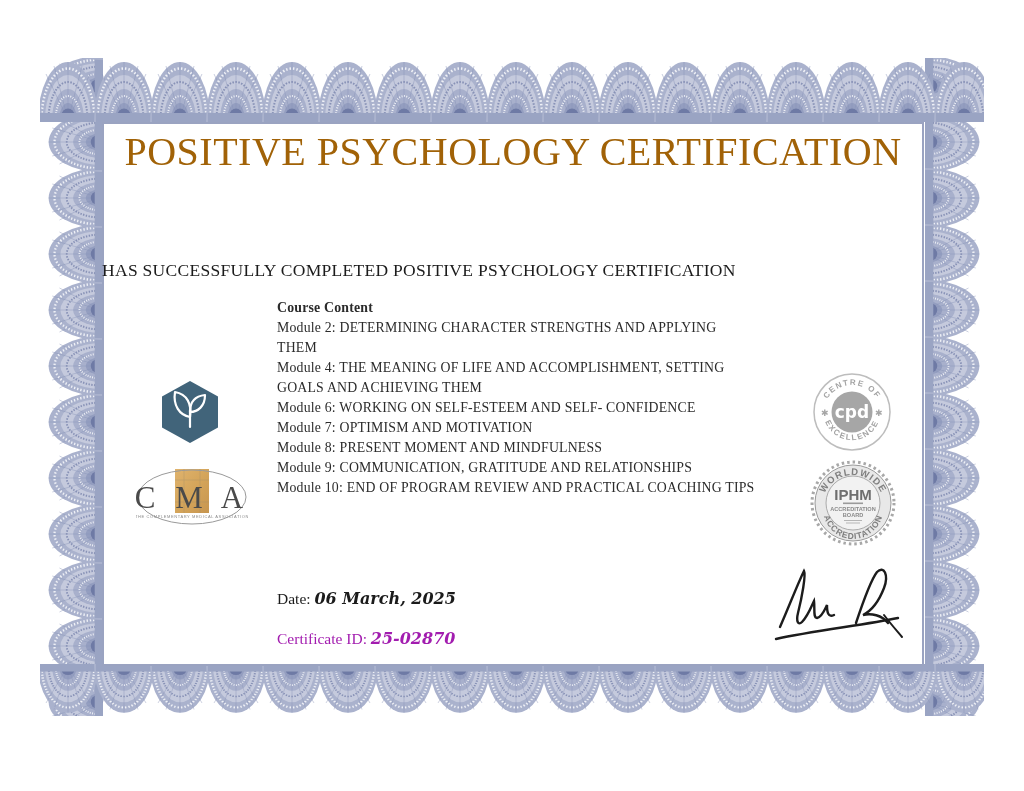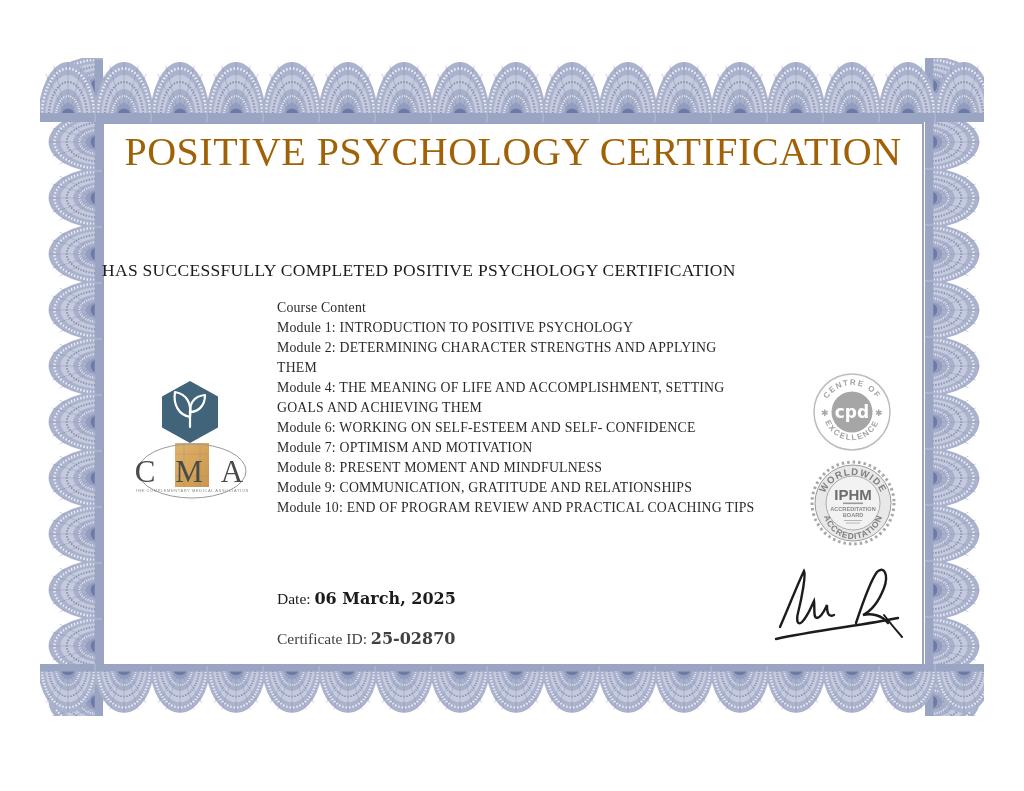--- a/index.html
+++ b/index.html
@@ -9,28 +9,28 @@
   .content{position:absolute;left:102px;top:122px;width:822px;height:544px;
            background:#ffffff;border:2px solid #9aa3c1;box-sizing:border-box;}
   .title{position:absolute;left:102px;top:128px;width:822px;text-align:center;
          font-size:40px;color:#a16207;letter-spacing:0.5px;white-space:nowrap;}
   .recipient{position:absolute;left:102px;top:192px;width:822px;text-align:center;
          font-size:37px;color:#e0983c;letter-spacing:0.5px;white-space:nowrap;}
   .statement{position:absolute;left:102px;top:260px;width:822px;
          font-size:17.5px;color:#1b1b1b;letter-spacing:0.3px;white-space:nowrap;}
   .course{position:absolute;left:277px;top:298px;width:482px;color:#2b2b2b;
           font-size:13.8px;line-height:20px;letter-spacing:0.2px;}
-  .course-heading{font-weight:normal;}
+  .course-heading{font-weight:bold;}
   .date-row{position:absolute;left:277px;top:589px;font-size:15.5px;color:#1b1b1b;}
-  .cert-row{position:absolute;left:277px;top:629px;font-size:15.5px;color:#404040;}
-  .script-val{font-family:"DejaVu Serif", serif;font-weight:bold;font-size:16px;}
+  .cert-row{position:absolute;left:277px;top:629px;font-size:15.5px;color:#a21caf;}
+  .script-val{font-family:"DejaVu Serif", serif;font-style:italic;font-weight:bold;font-size:16px;}
   .hex-logo{position:absolute;left:162px;top:381px;width:56px;height:62px;background:#41647a;
             clip-path:polygon(50% 0,100% 25%,100% 75%,50% 100%,0 75%,0 25%);}
   .hex-logo svg{position:absolute;left:0;top:0;}
-  .cma-logo{position:absolute;left:136px;top:440px;}
+  .cma-logo{position:absolute;left:136px;top:466px;}
   .cpd-badge{position:absolute;left:812px;top:372px;}
   .iphm-badge{position:absolute;left:810px;top:458px;}
   .signature{position:absolute;left:772px;top:563px;}
 </style>
 </head>
 <body>
 
 <div class="page">
 
   <svg class="lace-svg" width="1024" height="791" viewBox="0 0 1024 791">
@@ -80,21 +80,20 @@
     <rect x="40" y="664" width="944" height="52" fill="url(#patBottom)"></rect>
   </svg>
 
   <div class="content"></div>
 
   <div class="title">POSITIVE PSYCHOLOGY CERTIFICATION</div>
   <div class="statement">HAS SUCCESSFULLY COMPLETED POSITIVE PSYCHOLOGY CERTIFICATION</div>
 
   <div class="course">
     <div class="course-heading">Course Content</div>
-    <div>Module 1: INTRODUCTION TO POSITIVE PSYCHOLOGY</div>
     <div>Module 2: DETERMINING CHARACTER STRENGTHS AND APPLYING THEM</div>
     <div>Module 4: THE MEANING OF LIFE AND ACCOMPLISHMENT, SETTING GOALS AND ACHIEVING THEM</div>
     <div>Module 6: WORKING ON SELF-ESTEEM AND SELF- CONFIDENCE</div>
     <div>Module 7: OPTIMISM AND MOTIVATION</div>
     <div>Module 8: PRESENT MOMENT AND MINDFULNESS</div>
     <div>Module 9: COMMUNICATION, GRATITUDE AND RELATIONSHIPS</div>
     <div>Module 10: END OF PROGRAM REVIEW AND PRACTICAL COACHING TIPS</div>
   </div>
 
   <div class="hex-logo">

